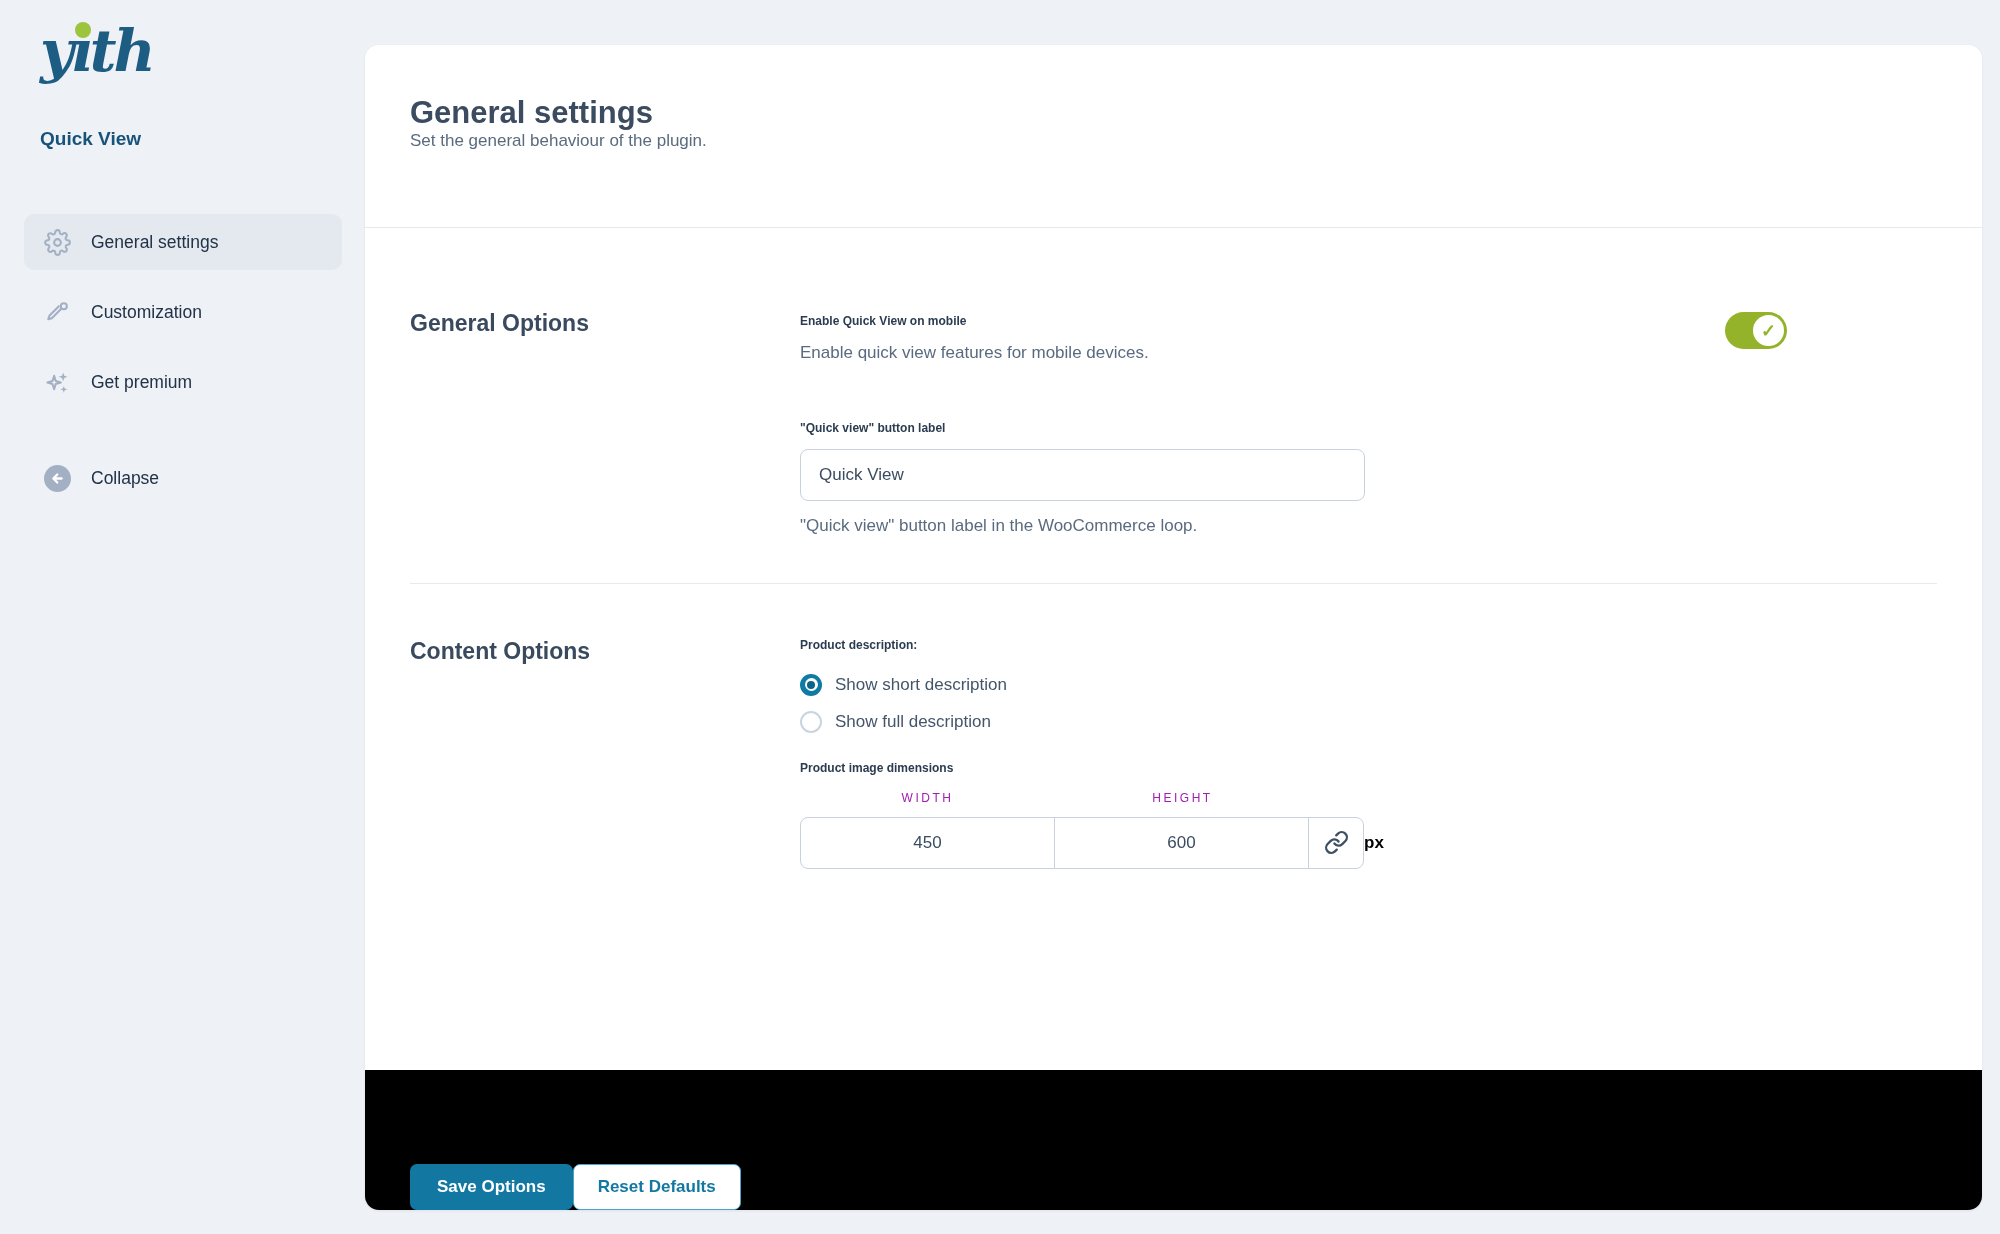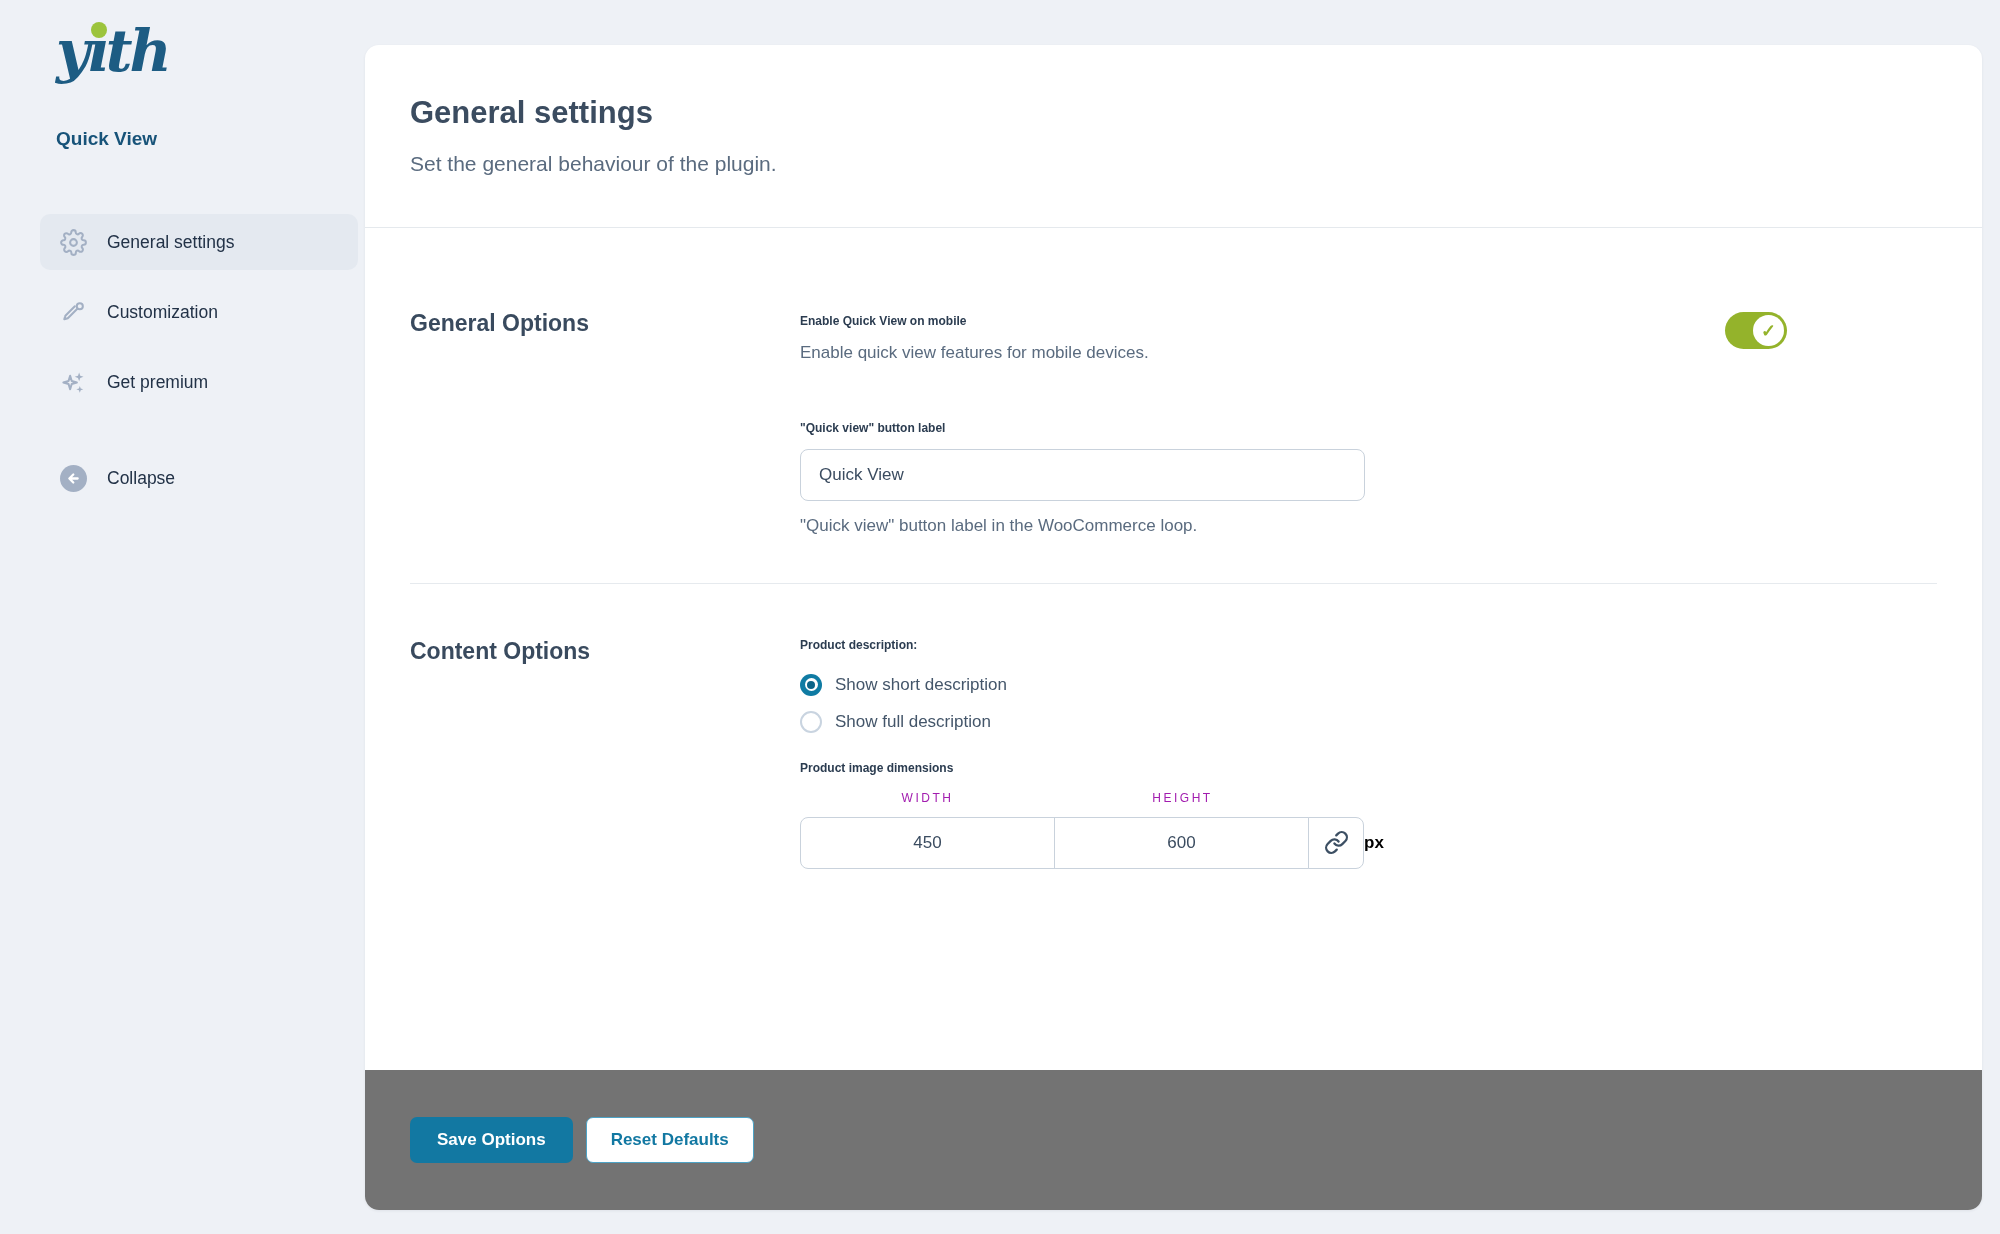--- a/index.html
+++ b/index.html
@@ -6,21 +6,21 @@
   html,body { width:2000px; height:1234px; }
   body {
     position:relative;
     background:#eef1f6;
     font-family:"Liberation Sans", sans-serif;
     color:#3b4c60;
     overflow:hidden;
   }
 
   
-  .sidebar { position:absolute; left:16px; top:0; width:432px; height:100%; }
+  .sidebar { position:absolute; left:0; top:0; width:432px; height:100%; }
   .logo-wrap { position:absolute; left:40px; top:22px; }
   .logo-text {
     font-family:"DejaVu Serif", serif;
     font-style:italic; font-weight:bold;
     font-size:58px; line-height:1;
     color:#1d5c83; letter-spacing:-3px;
   }
   .logo-dot {
     position:absolute; left:35px; top:0px;
     width:16px; height:16px; border-radius:50%;
@@ -46,21 +46,21 @@
 
   
   .card {
     position:absolute; left:365px; top:45px;
     width:1617px; height:1165px;
     background:#ffffff; border-radius:14px;
     box-shadow:0 1px 3px rgba(22,39,63,.07);
   }
   .card-header { height:183px; padding:50px 45px 0; border-bottom:1px solid #e5e9ed; }
   .page-title { font-size:31px; font-weight:600; color:#3b4c60; }
-  .page-subtitle { margin-top:21px; font-size:21px; color:#5a6b7f; }
+  .page-subtitle { font-size:17px; color:#5a6b7f; }
 
   .card-body { padding:0 45px; }
   .section-row { display:flex; }
   .row-general { padding-top:82px; }
   .row-content { padding-top:54px; }
   .col-label { width:390px; flex-shrink:0; }
   .section-title { font-size:23px; font-weight:700; color:#394a5e; }
   .col-fields { flex:1; min-width:0; }
 
   .field-label { font-size:12px; font-weight:700; color:#2b3c50; }
@@ -122,22 +122,22 @@
     background:#fff; cursor:pointer;
   }
   .link-seg svg { width:25px; height:25px; stroke:#3c4f63; fill:none; stroke-width:2.2; stroke-linecap:round; stroke-linejoin:round; }
   .px-label { align-self:center; color:#000000; font-weight:700; font-size:17px; }
 
   .dims-help { margin-top:18px; max-width:790px; font-size:17px; color:#5a6b7f; line-height:1.55; }
   .dims-help a { color:#2e7fae; text-decoration:underline; }
 
   .card-footer {
     position:absolute; left:0; right:0; bottom:0; height:140px;
-    background:#737373; border-radius:0 0 14px 14px;
-    display:flex; align-items:center; padding:0 45px; gap:13px;
+    background:#000000; border-radius:0 0 14px 14px;
+    display:flex; align-items:flex-end; padding:0 45px; 
   }
   .btn { height:46px; border-radius:7px; font-size:17px; font-weight:700; cursor:pointer; font-family:"Liberation Sans", sans-serif; }
   .btn-primary { padding:0 27px; background:#1278a2; color:#fff; border:none; }
   .btn-secondary { padding:0 24px; background:#fff; color:#1278a2; border:1px solid #4da3c6; }
 </style>
 </head>
 <body>
 
 <div class="sidebar">
   <div class="logo-wrap">

